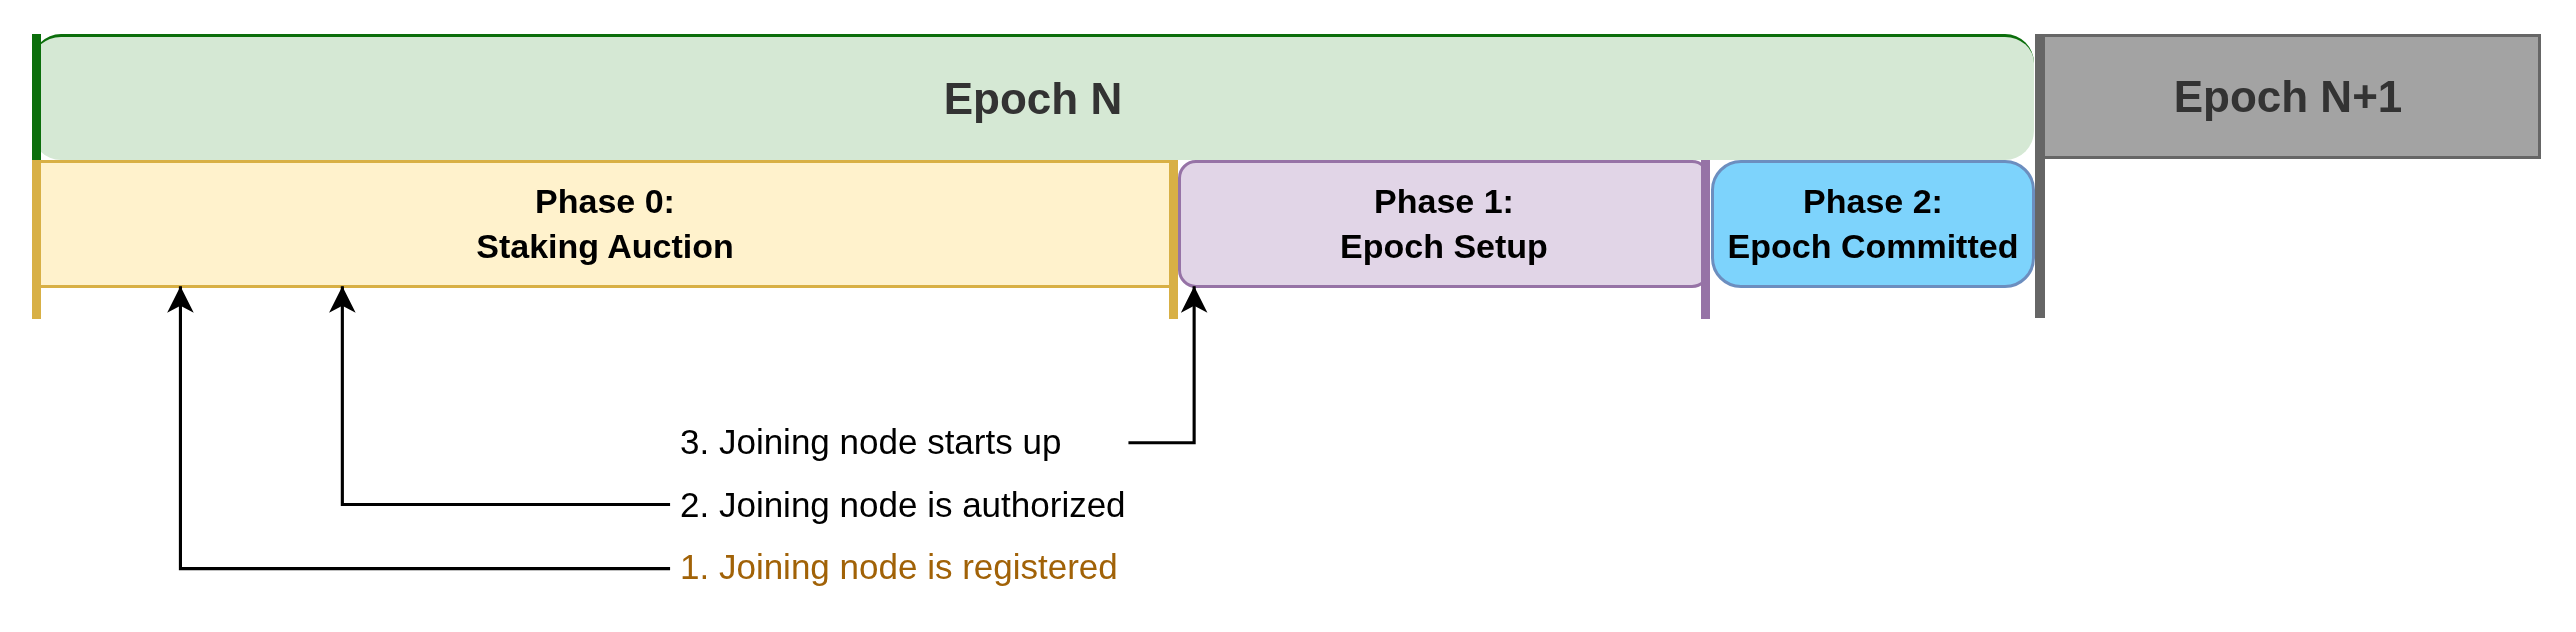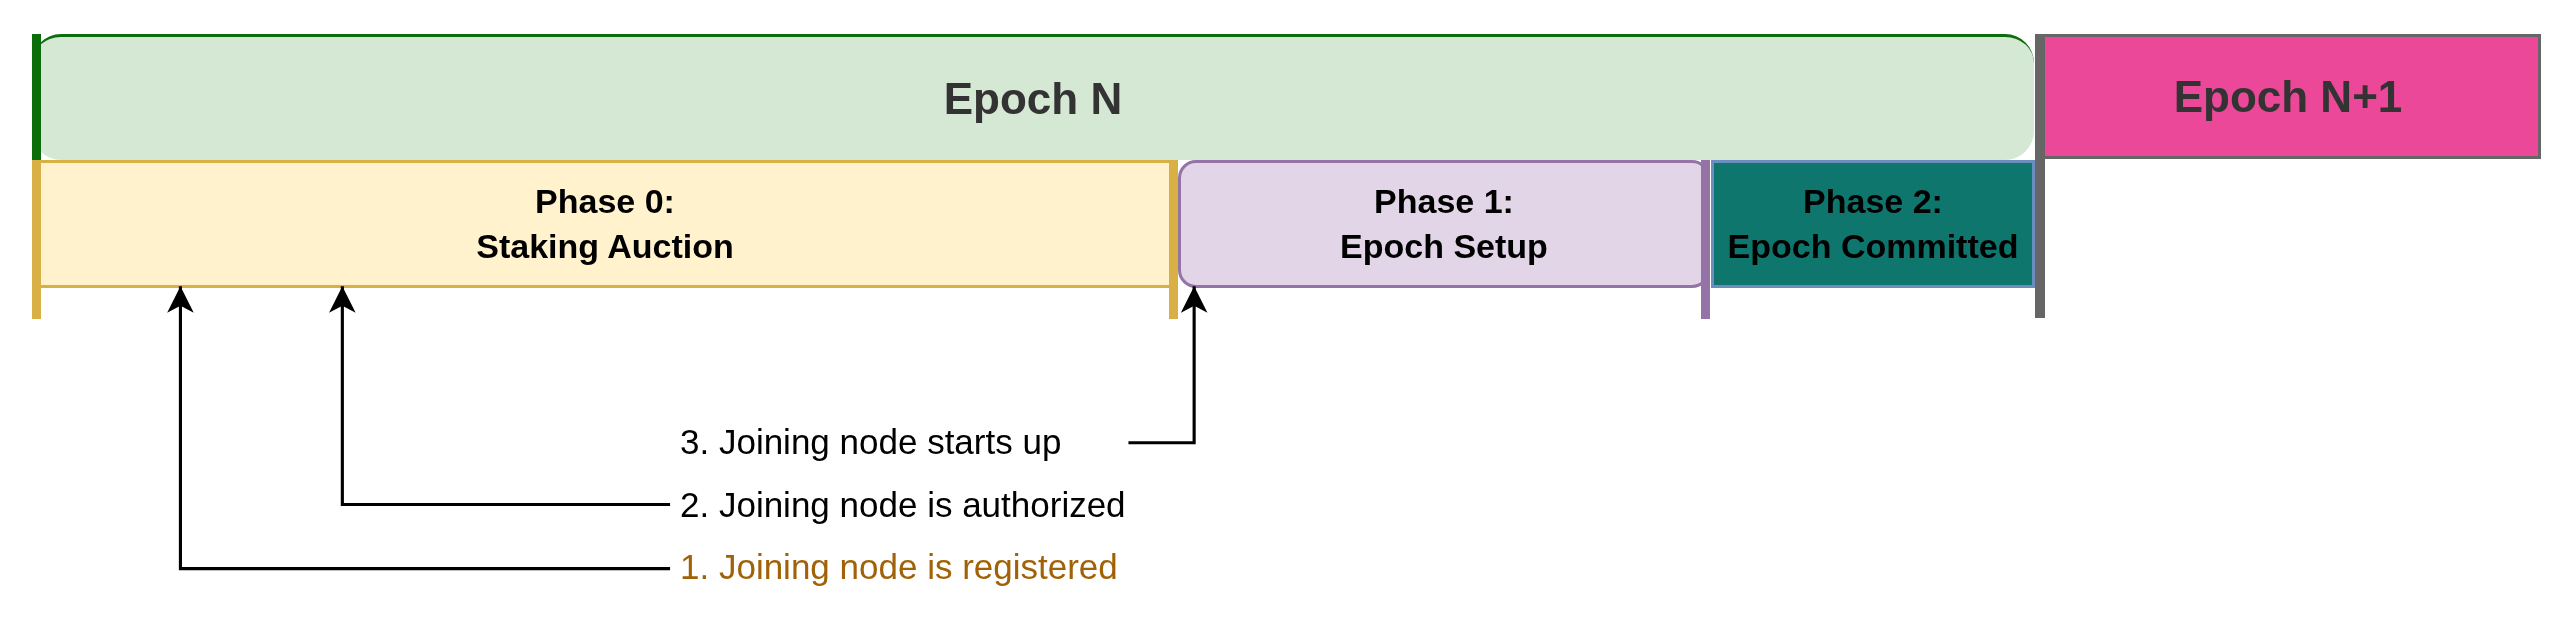--- a/index.html
+++ b/index.html
@@ -42,35 +42,35 @@
 </style>
 </head>
 <body>
 
 <div class="canvas">
 
   <div class="box epoch-n" style="background-color: rgb(213, 232, 212); border-color: rgb(11, 110, 11); border-radius: 29px;">
     <span class="epoch-label" style="color: rgb(51, 51, 51);">Epoch N</span>
   </div>
 
-  <div class="box epoch-n1" style="background-color: #ec4899; border-color: rgb(102, 102, 102); text-align: right;">
+  <div class="box epoch-n1" style="background-color: #a3a3a3; border-color: rgb(102, 102, 102); text-align: right;">
     <span class="epoch-label" style="color: rgb(51, 51, 51);">Epoch N+1</span>
   </div>
 
   <div class="box phase phase-0" style="background-color: rgb(255, 242, 204); border-color: rgb(216, 176, 69);">
     <span class="phase-label" style="color: rgb(0, 0, 0);">Phase 0:</span>
     <span class="phase-label" style="color: rgb(0, 0, 0);">Staking Auction</span>
   </div>
 
   <div class="box phase phase-1" style="background-color: rgb(225, 213, 231); border-color: rgb(150, 115, 166); border-radius: 18px;">
     <span class="phase-label" style="color: rgb(0, 0, 0);">Phase 1:</span>
     <span class="phase-label" style="color: rgb(0, 0, 0);">Epoch Setup</span>
   </div>
 
-  <div class="box phase phase-2" style="background-color: #0f766e; border-color: rgb(108, 142, 191);">
+  <div class="box phase phase-2" style="background-color: #7dd3fc; border-color: rgb(108, 142, 191); border-radius: 30px;">
     <span class="phase-label" style="color: rgb(0, 0, 0);">Phase 2:</span>
     <span class="phase-label" style="color: rgb(0, 0, 0);">Epoch Committed</span>
   </div>
 
   <div class="tick tick-epoch-n-start" style="background-color: rgb(11, 110, 11);"></div>
   <div class="tick tick-phase0-start" style="background-color: rgb(216, 176, 69);"></div>
   <div class="tick tick-phase0-end" style="background-color: rgb(216, 176, 69);"></div>
   <div class="tick tick-phase1-end" style="background-color: rgb(150, 115, 166);"></div>
   <div class="tick tick-epoch-n1-start" style="background-color: rgb(102, 102, 102);"></div>
 

